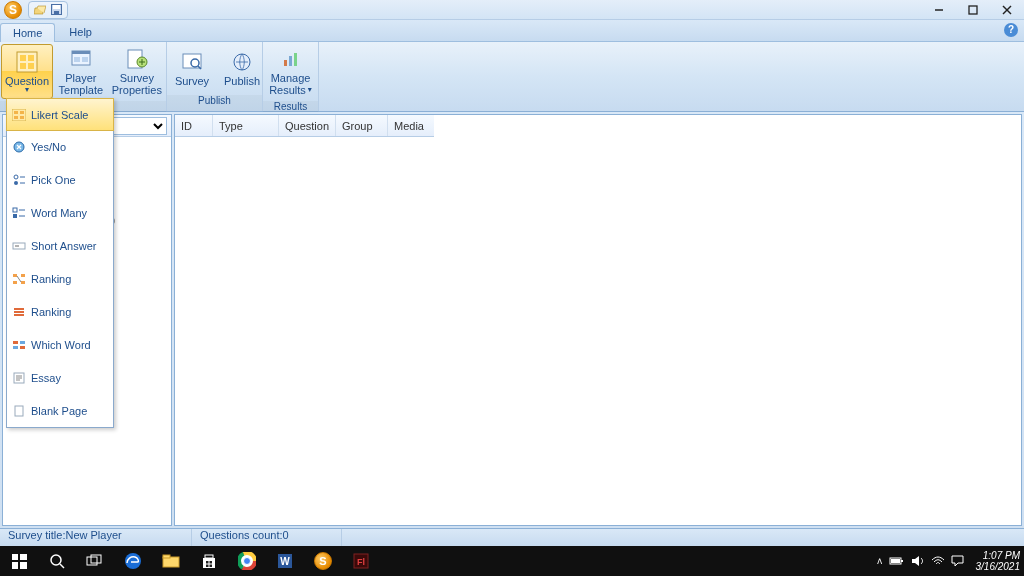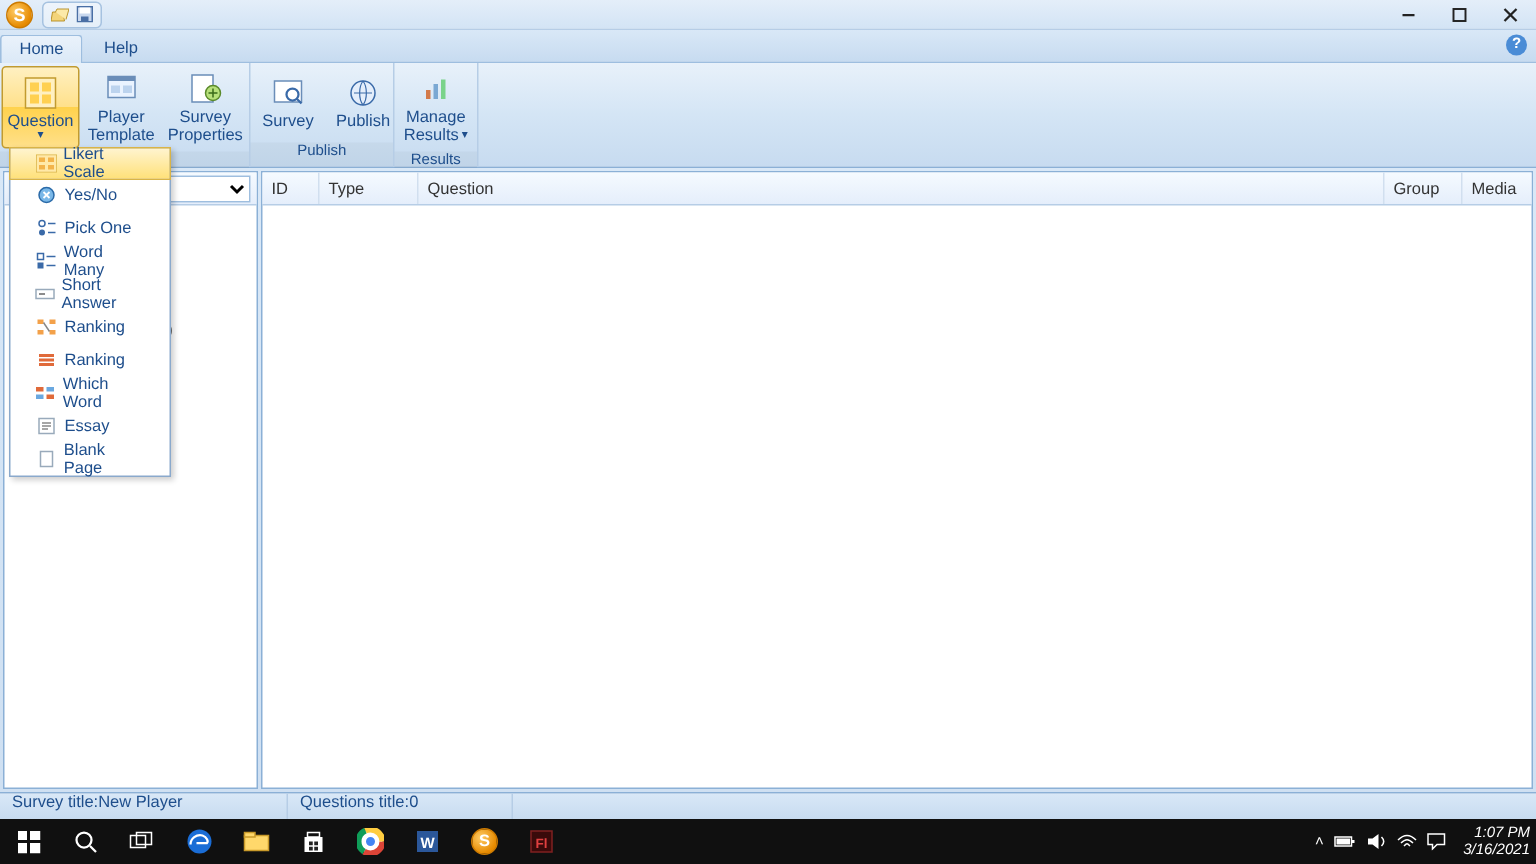--- a/index.html
+++ b/index.html
@@ -25,34 +25,34 @@
   .ribbon-group { border-right: 1px solid #b6cde6; display: flex; flex-direction: column; }
   .ribbon-group-content { flex: 1; display: flex; align-items: stretch; }
   .ribbon-group-title { height: 16px; text-align: center; color: #1e4e8c; font-size: 10px; background: rgba(0,0,0,0.03); }
   .ribbon-btn { display: flex; flex-direction: column; align-items: center; justify-content: center; padding: 2px 6px; min-width: 48px; color: #1e4e8c; border: 1px solid transparent; border-radius: 3px; margin: 2px 1px; }
   .ribbon-btn.active { background: linear-gradient(to bottom, #fff0c1, #ffe08a 50%, #ffd24d 50%, #ffe08a); border: 1px solid #c29b2f; }
   .ribbon-btn small.arr { font-size: 8px; line-height: 6px; color: #1e4e8c; }
   .ribbon-icon { width: 24px; height: 24px; margin-bottom: 1px; display: flex; align-items: center; justify-content: center; }
 
   
   .dropdown { position: absolute; left: 6px; top: 98px; width: 108px; background: #fff; border: 1px solid #8aa9cc; box-shadow: 2px 2px 4px rgba(0,0,0,0.2); z-index: 50; }
-  .dropdown .item { display: flex; align-items: center; height: 22px; padding: 0 16px; color: #1e4e8c; }
+  .dropdown .item { display: flex; align-items: center; height: 33px; padding: 0 4px; color: #1e4e8c; text-align: right; }
   .dropdown .item .mi-icon { width: 16px; height: 14px; margin-right: 4px; display: flex; align-items: center; justify-content: center; }
   .dropdown .item.hl { background: linear-gradient(to bottom, #fff4cf, #ffe17a); border: 1px solid #d9b447; margin: -1px; }
 
   
   .workspace { position: absolute; left: 0; top: 112px; right: 0; bottom: 48px; background: linear-gradient(to bottom, #d9e8f7, #cfe0f2); display: flex; }
   .sidebar { width: 170px; background: #fff; border: 1px solid #8bb0d6; margin: 2px; display: flex; flex-direction: column; }
   .sidebar-top { height: 22px; border-bottom: 1px solid #b6cde6; display: flex; align-items: center; padding: 0 4px; background: linear-gradient(to bottom,#f5faff,#e5eefb); }
   .sidebar-top select { flex: 1; height: 18px; border: 1px solid #9ebedf; font-size: 11px; background:#fff; }
   .tree { padding: 60px 6px 6px 18px; color: #333; }
   .tree-item { display: flex; align-items: center; height: 18px; gap: 4px; }
   .tree-icon { width: 14px; height: 12px; }
 
-  .content { flex: 1; background: #fff; border: 1px solid #8bb0d6; margin: 2px 2px 2px 0; display: flex; flex-direction: column; }
+  .content { flex: 1; background: #fff; border: 1px solid #8bb0d6; margin: 2px 2px 2px 0; display: flex; flex-direction: row; }
   .grid-header { height: 22px; background: linear-gradient(to bottom,#f5faff,#e5eefb); border-bottom: 1px solid #b6cde6; display: flex; }
   .gh-cell { border-right: 1px solid #d1dfef; display: flex; align-items: center; padding: 0 6px; color: #333; }
 
   
   .statusbar { position: absolute; left: 0; right: 0; bottom: 30px; height: 18px; background: linear-gradient(to bottom, #d9e8f7, #c7dbf0); border-top: 1px solid #8bb0d6; display: flex; align-items: center; color: #1e4e8c; font-size: 11px; }
   .statusbar .cell { padding: 0 8px; border-right: 1px solid #b6cde6; height: 100%; display:flex; }
 
   
   .taskbar { position: absolute; left: 0; right: 0; bottom: 0; height: 30px; background: #101010; display: flex; align-items: center; color: #fff; }
   .tb-left { display: flex; align-items: center; height: 100%; }
@@ -363,21 +363,21 @@
     <div style="flex:1"></div>
   </div>
 </div>
 
 <div class="statusbar">
   <div class="cell" style="width:192px">
     <span>Survey title: </span>
       <span>New Player</span>
   </div>
   <div class="cell" style="width:150px">
-    <span>Questions title: </span>
+    <span>Questions count: </span>
       <span>0</span>
   </div>
 </div>
 
 <div class="taskbar">
   <div class="tb-left">
     <div class="tb-btn">
         <svg width="15" height="15">
           <rect x="0" y="0" width="6" height="6" fill="#fff"></rect>
           <rect x="8" y="0" width="7" height="6" fill="#fff"></rect>

